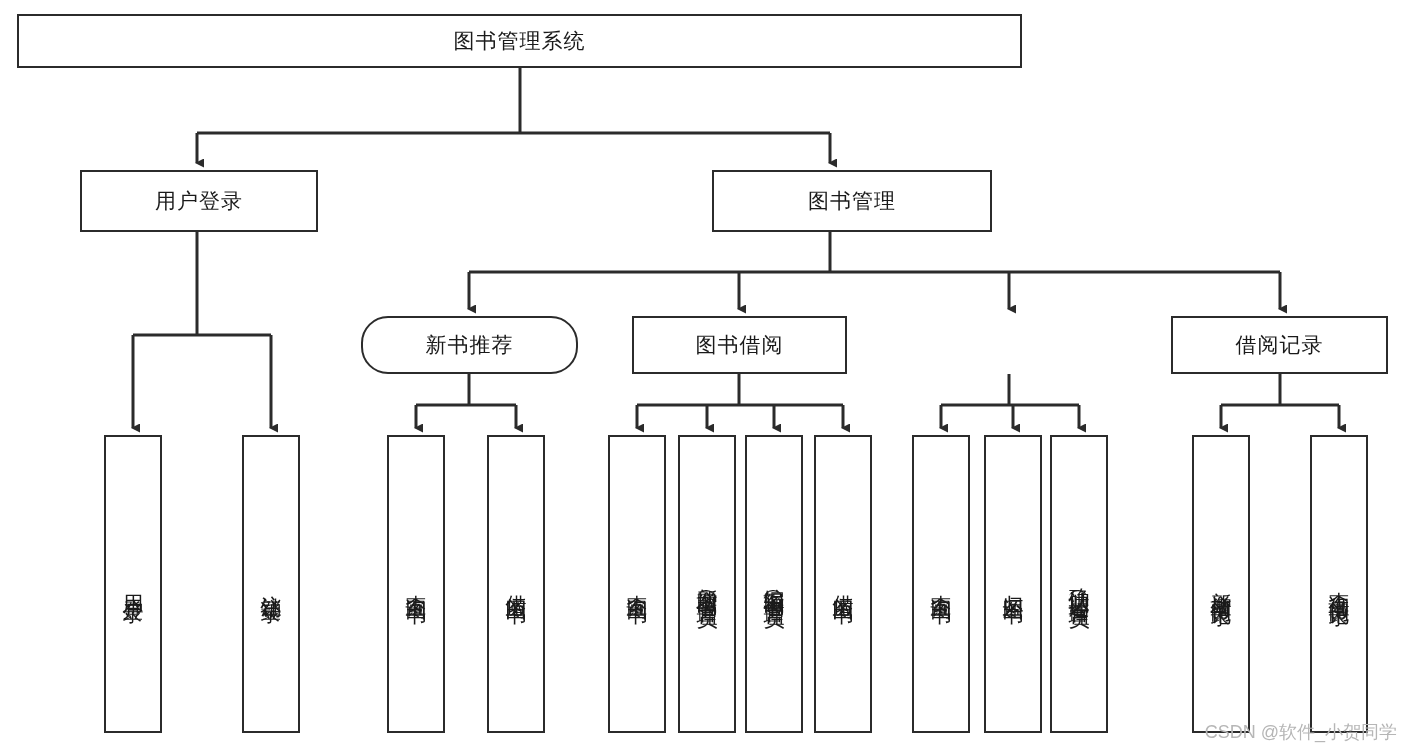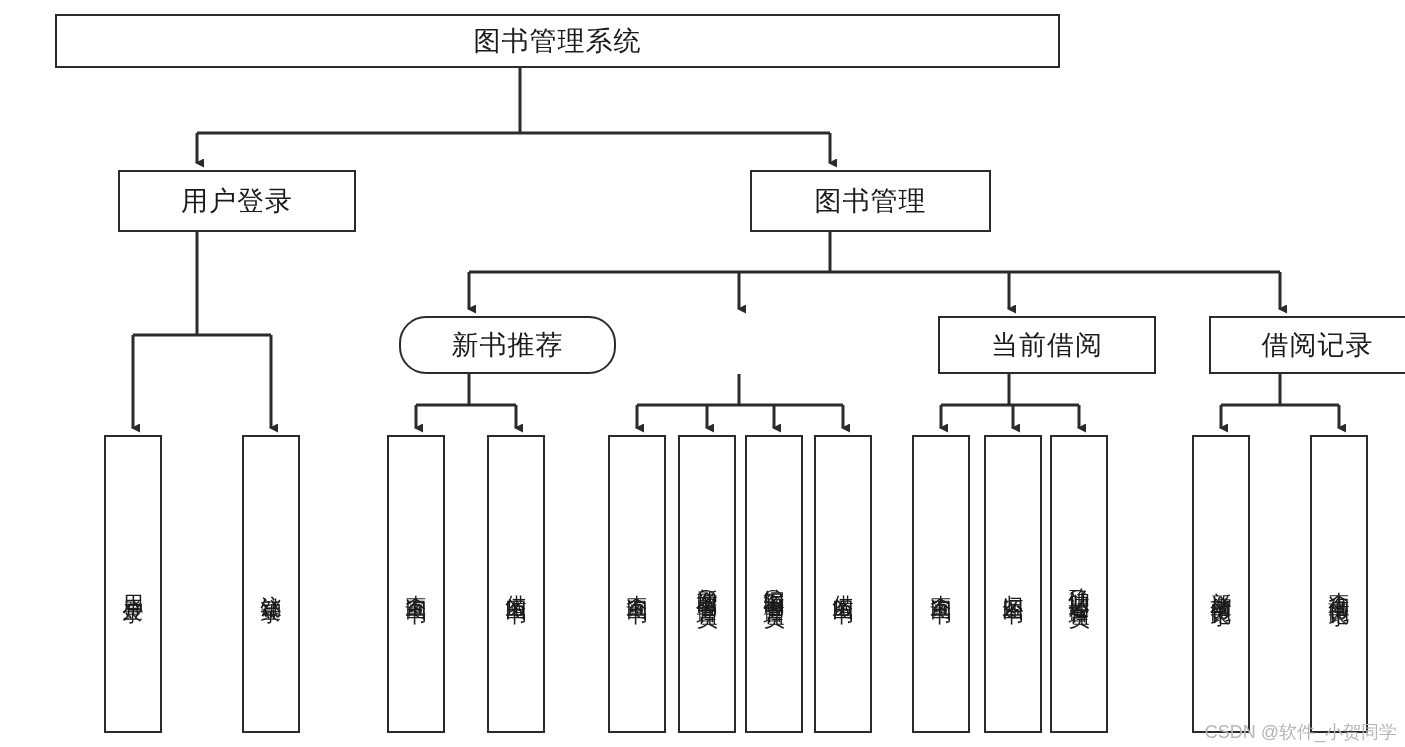--- a/index.html
+++ b/index.html
@@ -29,24 +29,23 @@
     position: absolute;
     box-sizing: border-box;
     border: 2px solid #2b2b2b;
     background: #ffffff;
     display: flex;
     align-items: center;
     justify-content: center;
     color: #1a1a1a;
   }
   .node.horizontal {
-    font-size: 27px;
+    font-size: 21px;
     letter-spacing: 1px;
     line-height: 1.2;
-    margin-left: 38px;
   }
   .node.vertical {
     writing-mode: vertical-rl;
     text-orientation: upright;
     font-size: 21px;
     letter-spacing: 3px;
     padding: 6px 0;
   }
   .node.vertical .vlabel {
     writing-mode: vertical-rl;
@@ -115,24 +114,24 @@
       <path d="M1280,374 L1280,405"></path>
       <path d="M1221,405 L1339,405"></path>
       <path d="M1221,405 L1221,428" marker-end="url(#arrow)"></path>
       <path d="M1339,405 L1339,428" marker-end="url(#arrow)"></path>
     </g>
   </svg>
 
   <div class="node horizontal" style="left: 17px; top: 14px; width: 1005px; height: 54px;">图书管理系统</div>
 
   <div class="node horizontal" style="left: 80px; top: 170px; width: 238px; height: 62px;">用户登录</div>
-  <div class="node horizontal" style="left: 712px; top: 170px; width: 241px; height: 62px;">图书管理</div>
+  <div class="node horizontal" style="left: 712px; top: 170px; width: 280px; height: 62px;">图书管理</div>
 
   <div class="node horizontal" style="left: 361px; top: 316px; width: 217px; height: 58px; border-radius: 27px;">新书推荐</div>
-  <div class="node horizontal" style="left: 900px; top: 316px; width: 218px; height: 58px;">当前借阅</div>
+  <div class="node horizontal" style="left: 632px; top: 316px; width: 215px; height: 58px;">图书借阅</div>
   <div class="node horizontal" style="left: 1171px; top: 316px; width: 217px; height: 58px;">借阅记录</div>
 
   <div class="node vertical" style="left: 104px; top: 435px; width: 58px; height: 298px;">
     <span class="vlabel">用户登录</span>
   </div>
   <div class="node vertical" style="left: 242px; top: 435px; width: 58px; height: 298px;">
     <span class="vlabel">注销登录</span>
   </div>
   <div class="node vertical" style="left: 387px; top: 435px; width: 58px; height: 298px;">
     <span class="vlabel">查询图书</span>

